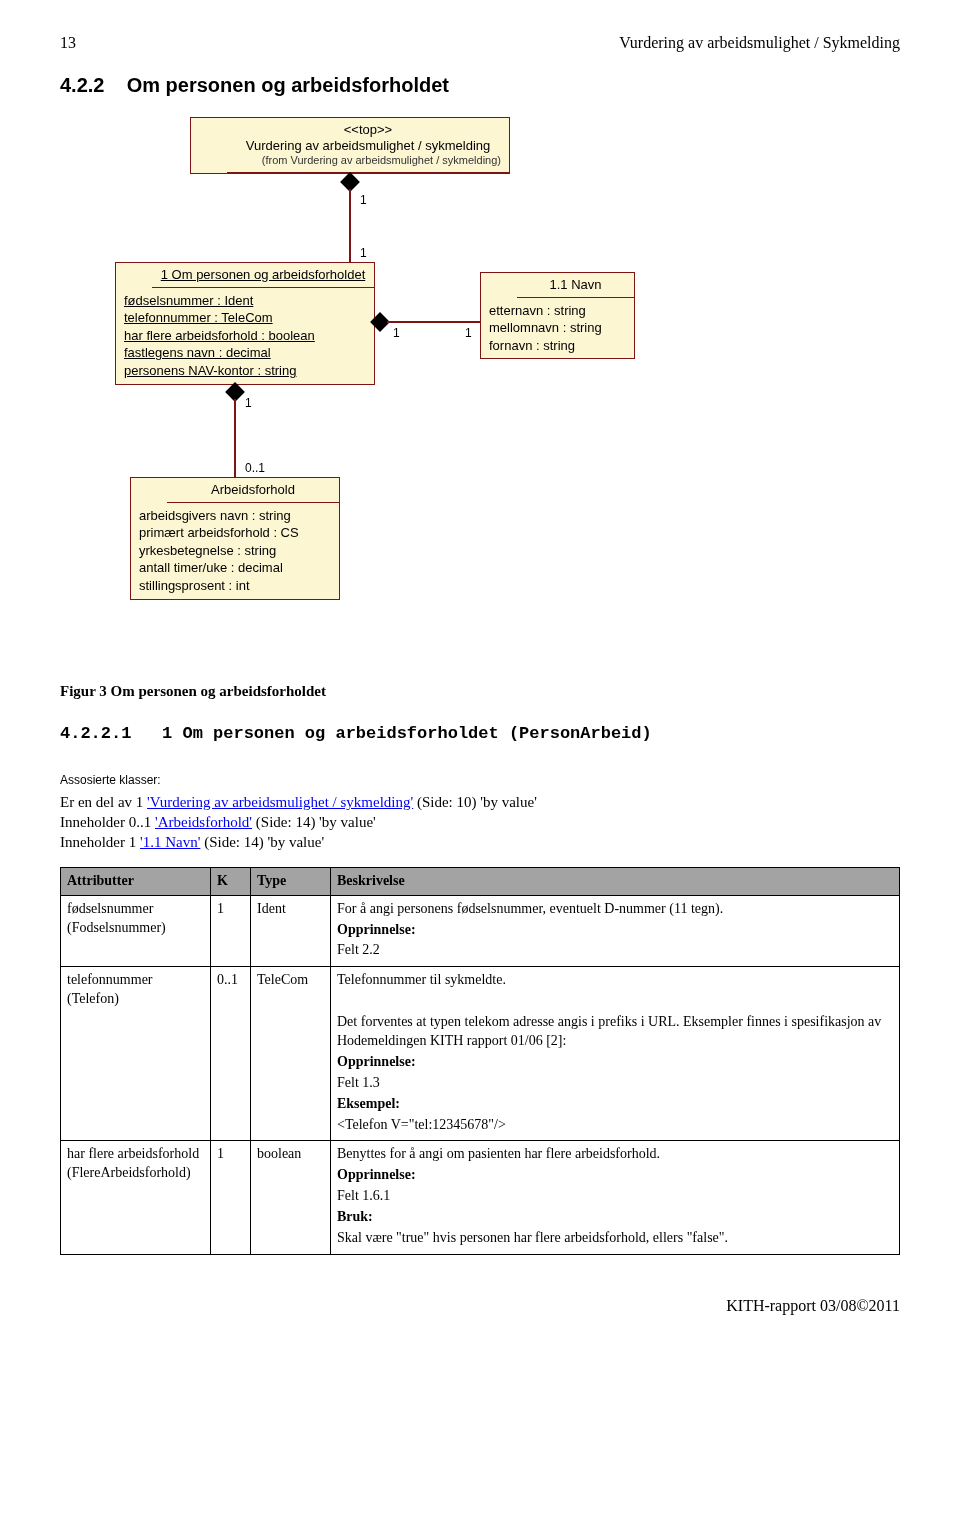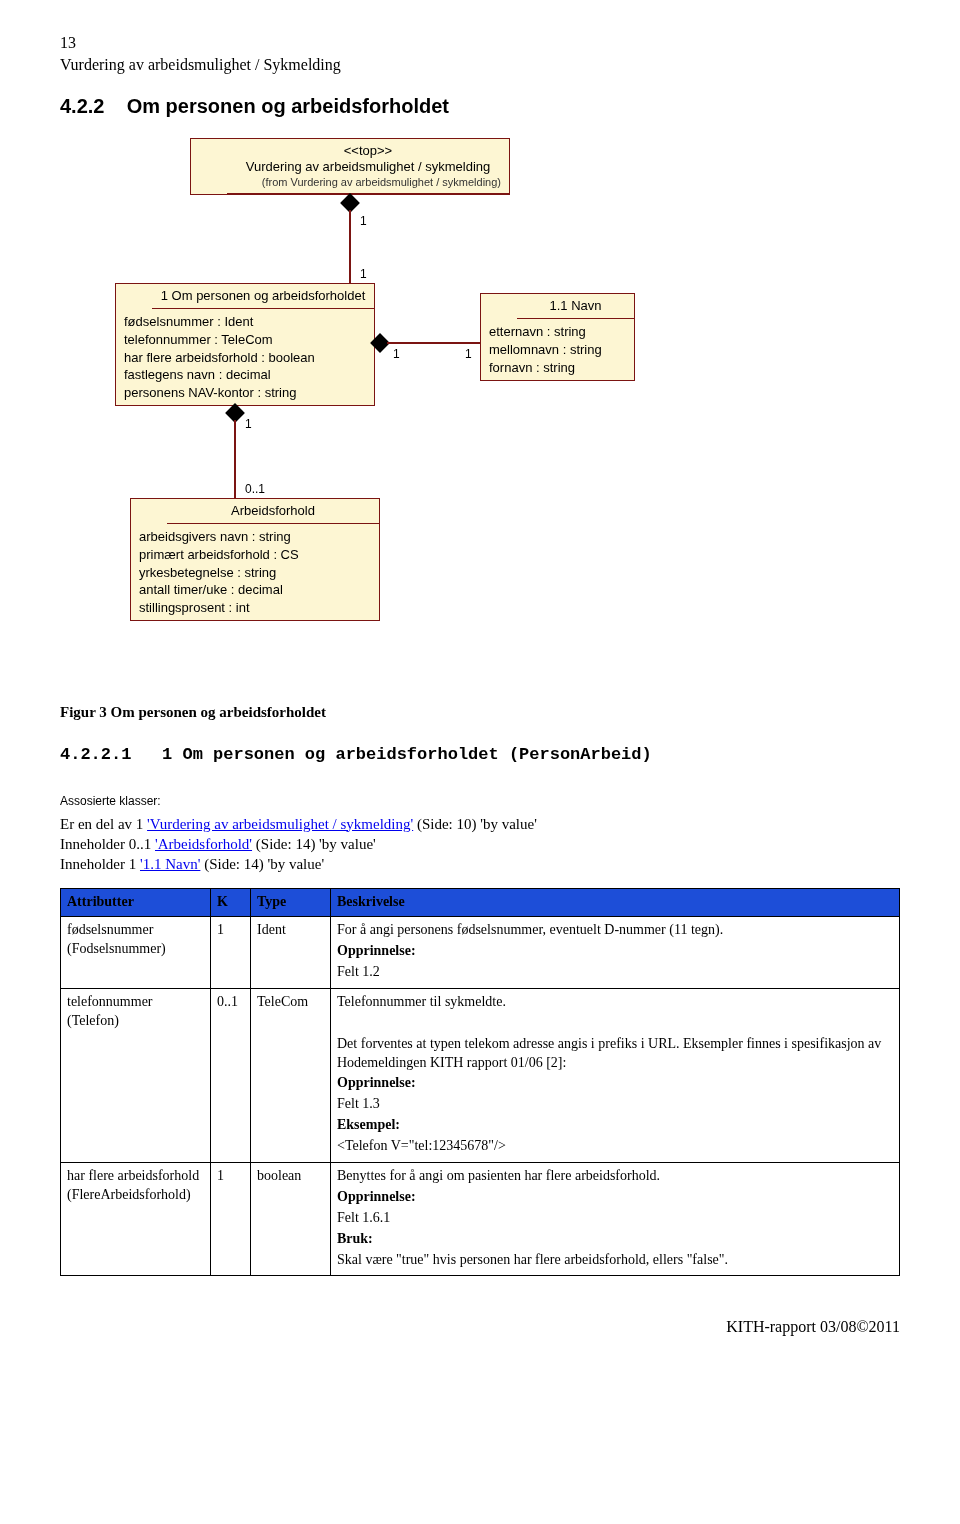--- a/index.html
+++ b/index.html
@@ -11,21 +11,20 @@
     width: 960px;
     margin: 0 auto;
     padding: 32px 60px 40px 60px;
     line-height: 1.35;
   }
   .header-row {
     display: flex;
     justify-content: space-between;
     font-size: 16px;
     margin-bottom: 18px;
-    flex-direction: column;
   }
   h2.sec {
     font-family: Arial, Helvetica, sans-serif;
     font-size: 20px;
     font-weight: bold;
     margin-bottom: 18px;
   }
   h3.sec {
     font-family: Liberation Mono, monospace;
     font-size: 17px;
@@ -94,21 +93,21 @@
     font-size: 14px;
     margin-top: 6px;
   }
   table.attrtab th, table.attrtab td {
     border: 1px solid #000;
     padding: 4px 6px;
     text-align: left;
     vertical-align: top;
   }
   table.attrtab th {
-    background: #1d4ed8;
+    background: #a3a3a3;
     font-weight: bold;
   }
   .col-a { width: 150px; }
   .col-k { width: 40px; }
   .col-t { width: 80px; }
   .desc p { margin-bottom: 2px; }
   .desc .lbl { font-weight: bold; }
   .footer-row {
     display: flex;
     justify-content: flex-end;
@@ -133,41 +132,41 @@
 <div class="diagram">
 
   <div class="umlbox" style="left:130px; top:0; width:320px;">
     <div class="title">
       <div>&lt;&lt;top&gt;&gt;</div>
       <div>Vurdering av arbeidsmulighet / sykmelding</div>
       <div class="from">(from Vurdering av arbeidsmulighet / sykmelding)</div>
     </div>
   </div>
 
-  <div class="umlbox" style="left:55px; top:145px; width:260px;">
+  <div class="umlbox" style="left:55px; top:145px; width:260px;text-decoration:underline;">
     <div class="title">1 Om personen og arbeidsforholdet</div>
     <div class="attrs">
       <div>fødselsnummer : Ident</div>
       <div>telefonnummer : TeleCom</div>
       <div>har flere arbeidsforhold : boolean</div>
       <div>fastlegens navn : decimal</div>
       <div>personens NAV-kontor : string</div>
     </div>
   </div>
 
   <div class="umlbox" style="left:420px; top:155px; width:155px;">
     <div class="title">1.1 Navn</div>
     <div class="attrs">
       <div>etternavn : string</div>
       <div>mellomnavn : string</div>
       <div>fornavn : string</div>
     </div>
   </div>
 
-  <div class="umlbox" style="left:70px; top:360px; width:250px;">
+  <div class="umlbox" style="left:70px; top:360px; width:210px;">
     <div class="title">Arbeidsforhold</div>
     <div class="attrs">
       <div>arbeidsgivers navn : string</div>
       <div>primært arbeidsforhold : CS</div>
       <div>yrkesbetegnelse : string</div>
       <div>antall timer/uke : decimal</div>
       <div>stillingsprosent : int</div>
     </div>
   </div>
 
@@ -223,21 +222,21 @@
     <tr>
       <td>
         <div>fødselsnummer</div>
         <div>(Fodselsnummer)</div>
       </td>
       <td>1</td>
       <td>Ident</td>
       <td class="desc">
         <p>For å angi personens fødselsnummer, eventuelt D-nummer (11 tegn).</p>
         <p class="lbl">Opprinnelse:</p>
-        <p>Felt 1.2</p>
+        <p>Felt 2.2</p>
       </td>
     </tr>
 
     <tr>
       <td>
         <div>telefonnummer</div>
         <div>(Telefon)</div>
       </td>
       <td>0..1</td>
       <td>TeleCom</td>

